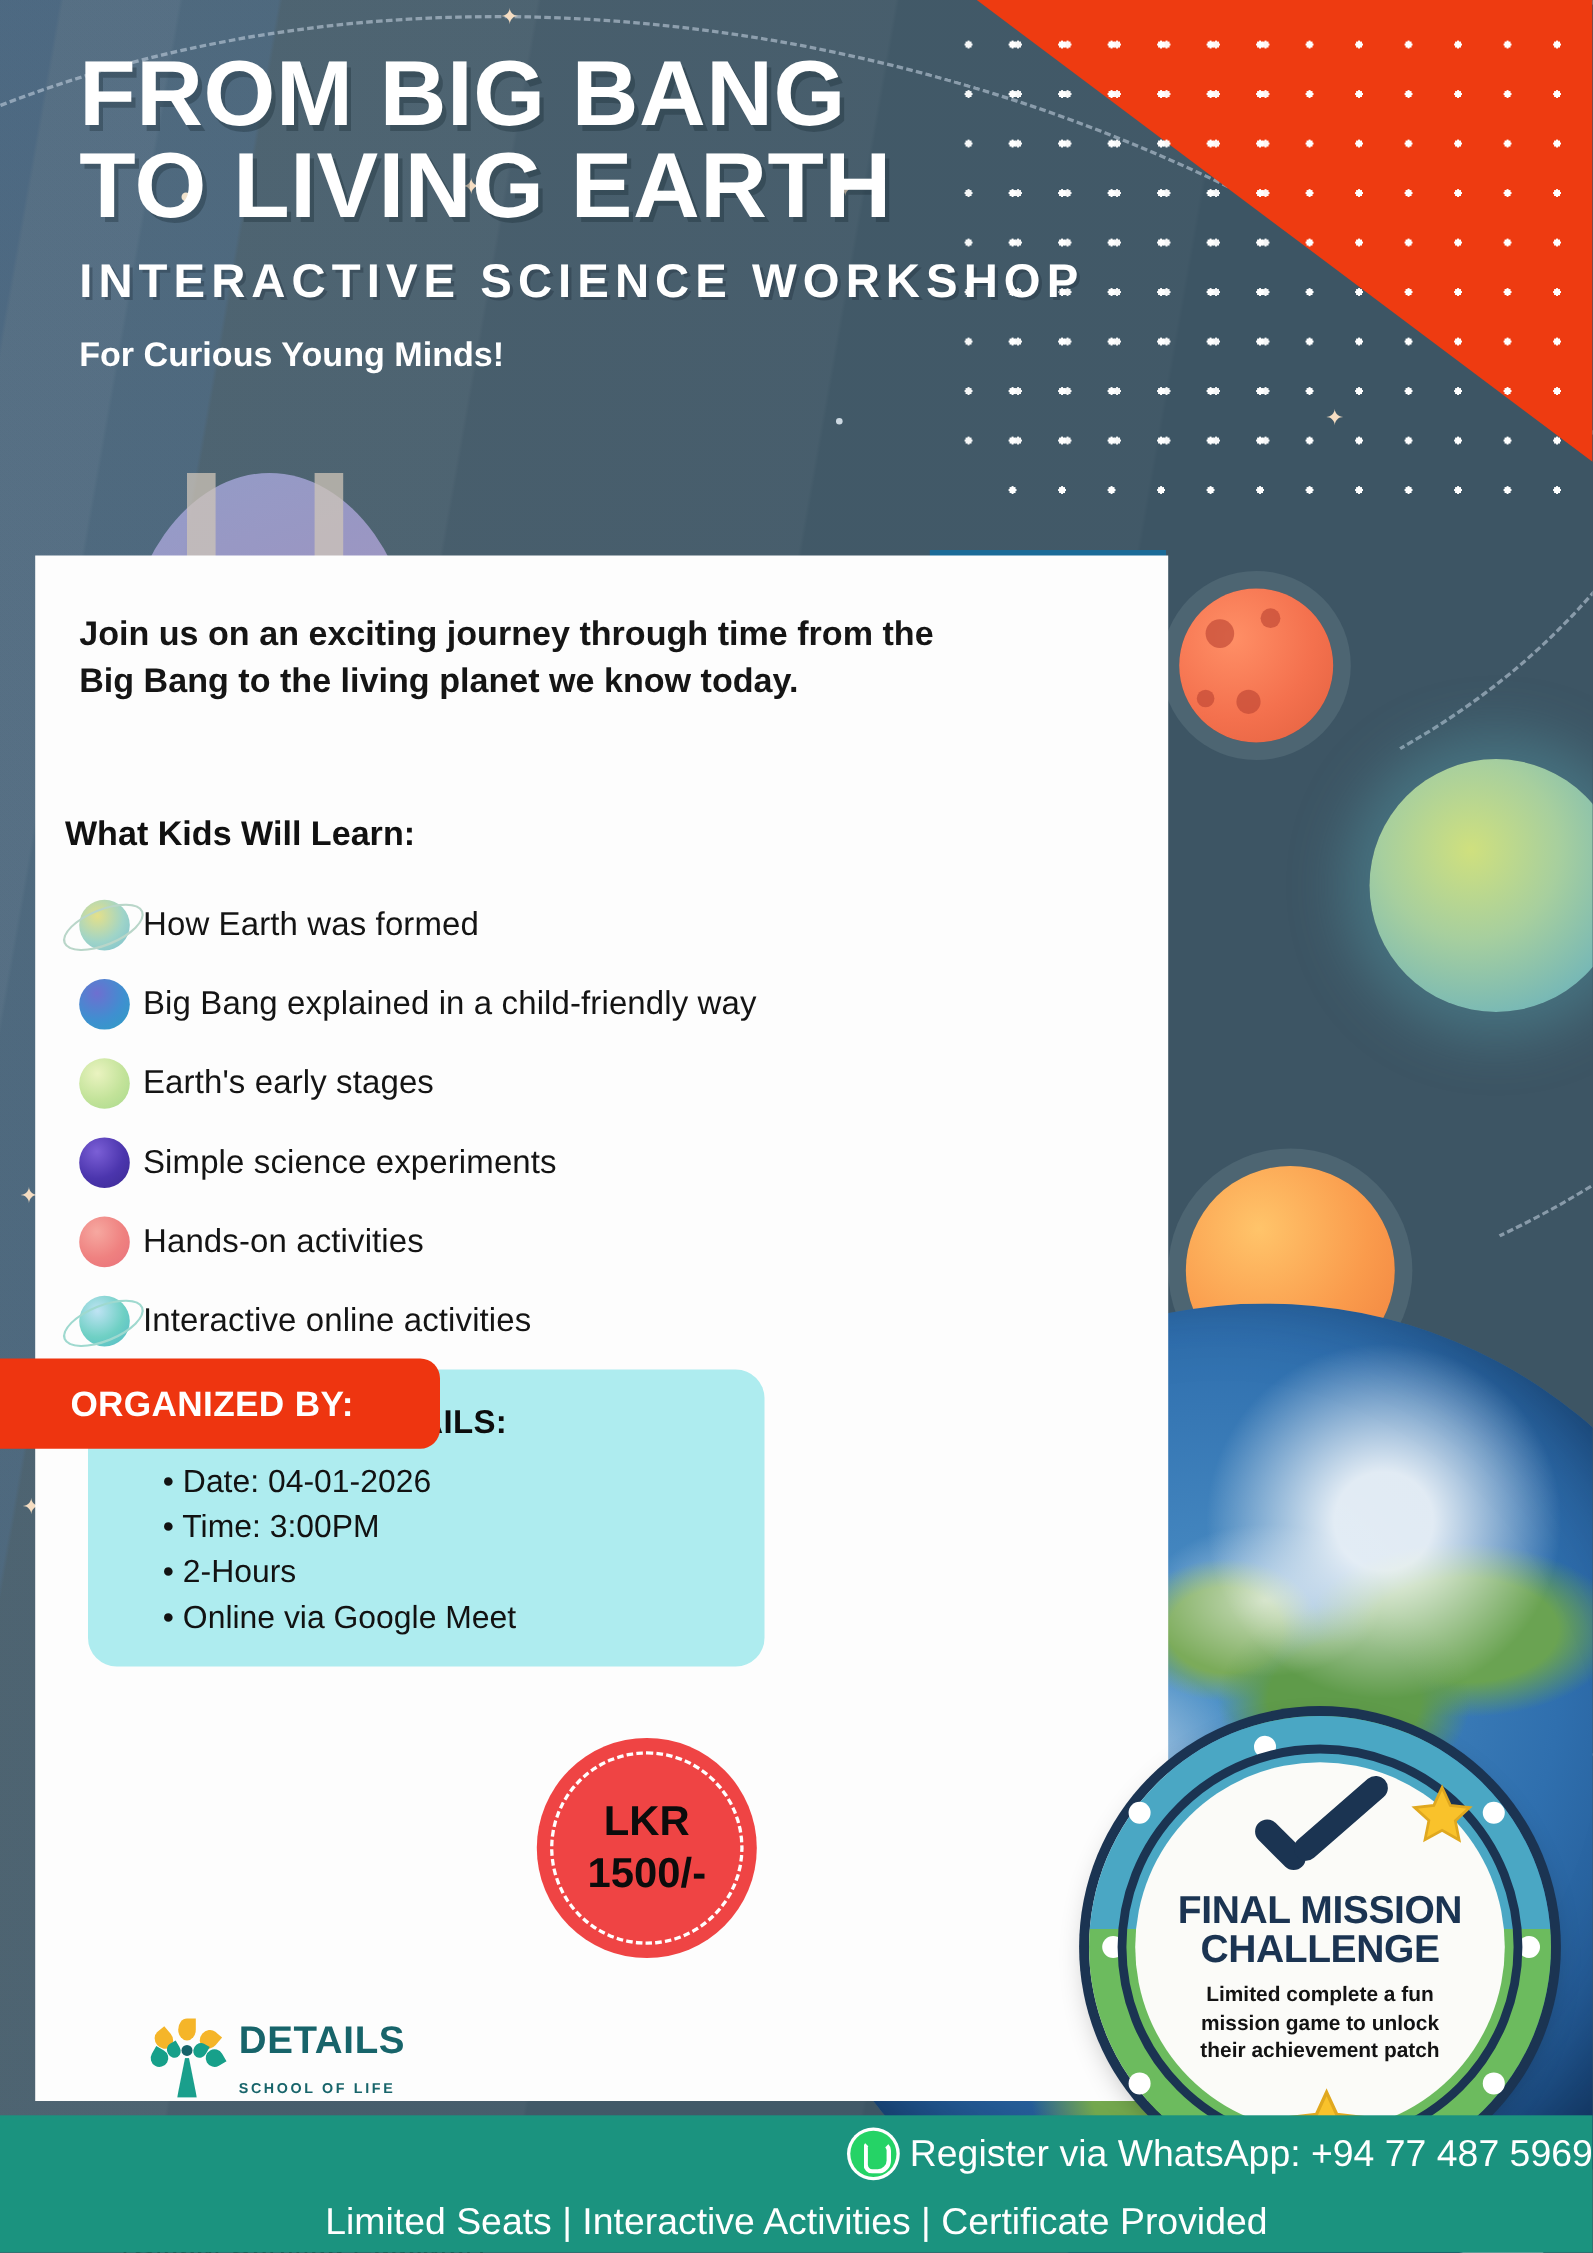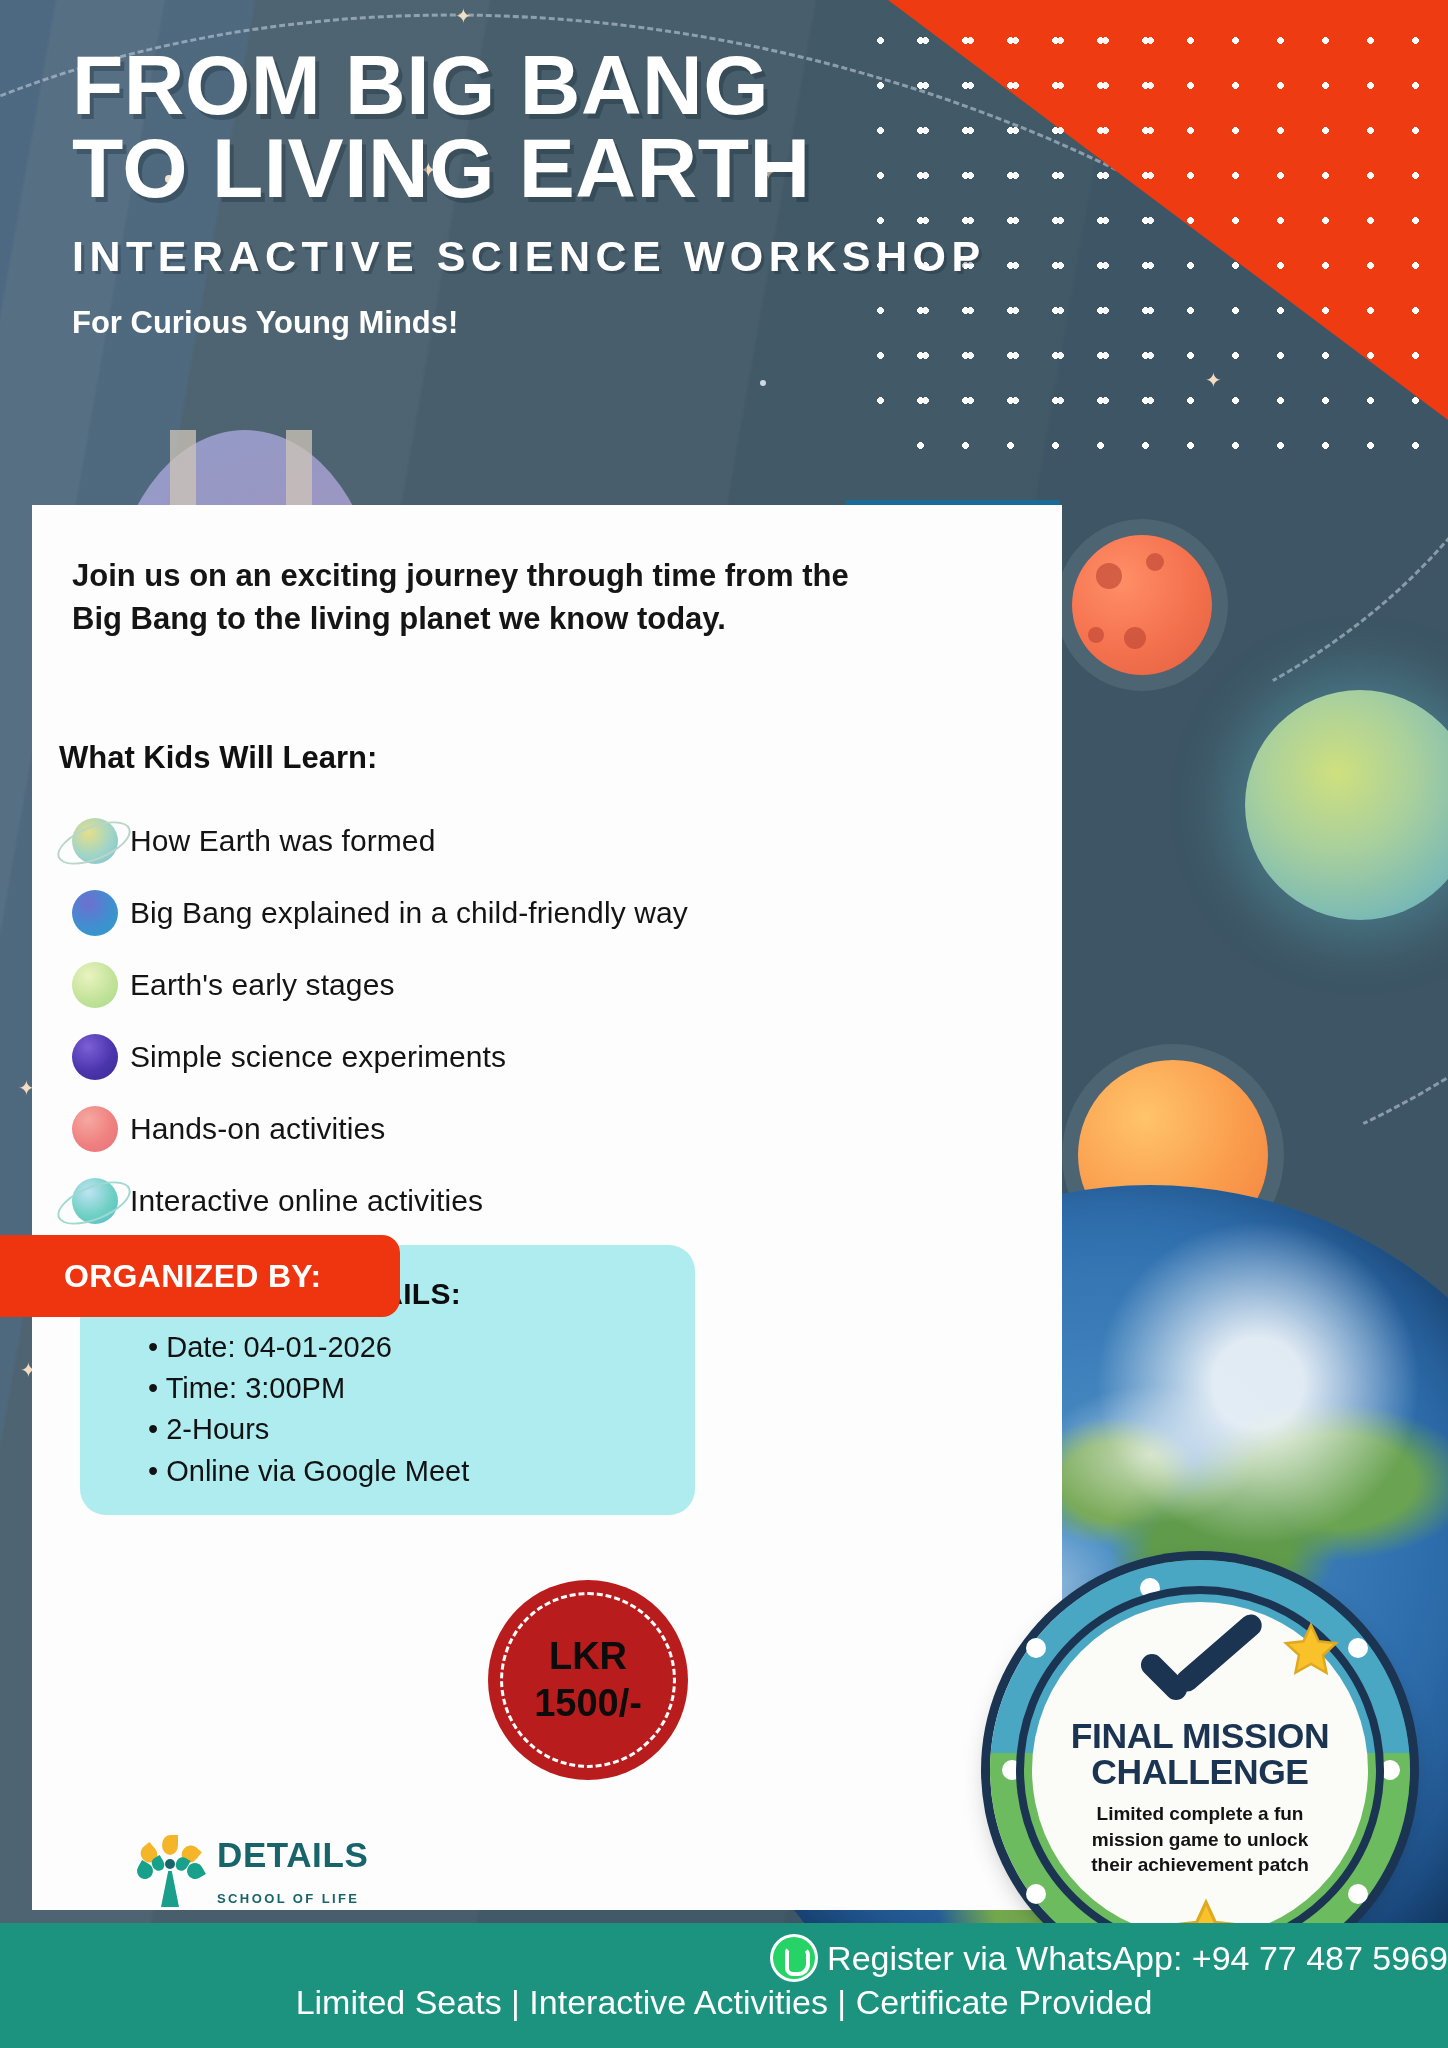--- a/index.html
+++ b/index.html
@@ -101,21 +101,21 @@
   .logo-mark{width:66px;height:72px;position:relative;}
   .leaf{position:absolute;border-radius:50% 0 50% 50%;}
   .logo-text .l1{font-size:35px;font-weight:700;color:#17646a;letter-spacing:.6px;line-height:1;}
   .logo-text .l2{font-size:13px;font-weight:700;color:#17646a;letter-spacing:2.4px;margin-top:19px;}
   .website{position:absolute;left:110px;top:1420px;font-size:29px;color:#111;}
   .conducted{position:absolute;left:108px;top:1475px;font-size:31px;color:#111;}
   .certified{position:absolute;left:78px;top:1520px;font-size:28px;color:#111;}
 
   
   .price{position:absolute;left:488px;top:1580px;width:200px;height:200px;border-radius:50%;
-         background:#b91c1c;display:flex;flex-direction:column;align-items:center;justify-content:center;}
+         background:#ef4444;display:flex;flex-direction:column;align-items:center;justify-content:center;}
   .price::before{content:"";position:absolute;inset:12px;border:3px dashed #fff;border-radius:50%;}
   .price .pl1{font-size:38px;font-weight:700;color:#0c0c0c;line-height:1.25;}
   .price .pl2{font-size:38px;font-weight:700;color:#0c0c0c;line-height:1.25;}
 
   
   .ages{position:absolute;left:845px;top:500px;width:215px;height:90px;background:#1b6b98;
         clip-path:polygon(0 0,100% 0,100% 72%,50% 100%,0 72%);
         display:flex;align-items:flex-start;justify-content:center;}
   .ages span{color:#fff;font-size:35px;font-weight:700;margin-top:15px;}
 
@@ -155,21 +155,21 @@
   .star svg{display:block;}
 
   
   .footer{position:absolute;left:0;bottom:0;width:1448px;height:125px;background:#1b937f;}
   .f1{position:absolute;left:0;right:0;top:14px;text-align:center;color:#fff;font-size:34px;
       display:flex;align-items:center;justify-content:flex-end;gap:12px;}
   .wa{width:42px;height:42px;border-radius:50%;background:#25d366;position:relative;display:inline-block;
       box-shadow:0 0 0 3px #fff;}
   .wa::after{content:"";position:absolute;left:12px;top:10px;width:17px;height:21px;
       border:4px solid #fff;border-radius:5px 8px 12px 8px;border-top-color:transparent;}
-  .f2{position:absolute;left:0;right:0;top:60px;text-align:center;color:#fff;font-size:34px;}
+  .f2{position:absolute;left:0;right:0;top:78px;text-align:center;color:#fff;font-size:34px;}
 </style>
 </head>
 <body>
 
 <div class="poster">
 
   <div class="space-bg"></div>
   <div class="orbit orb1"></div>
   <div class="orbit orb2"></div>
   <div class="orbit orb3"></div>

